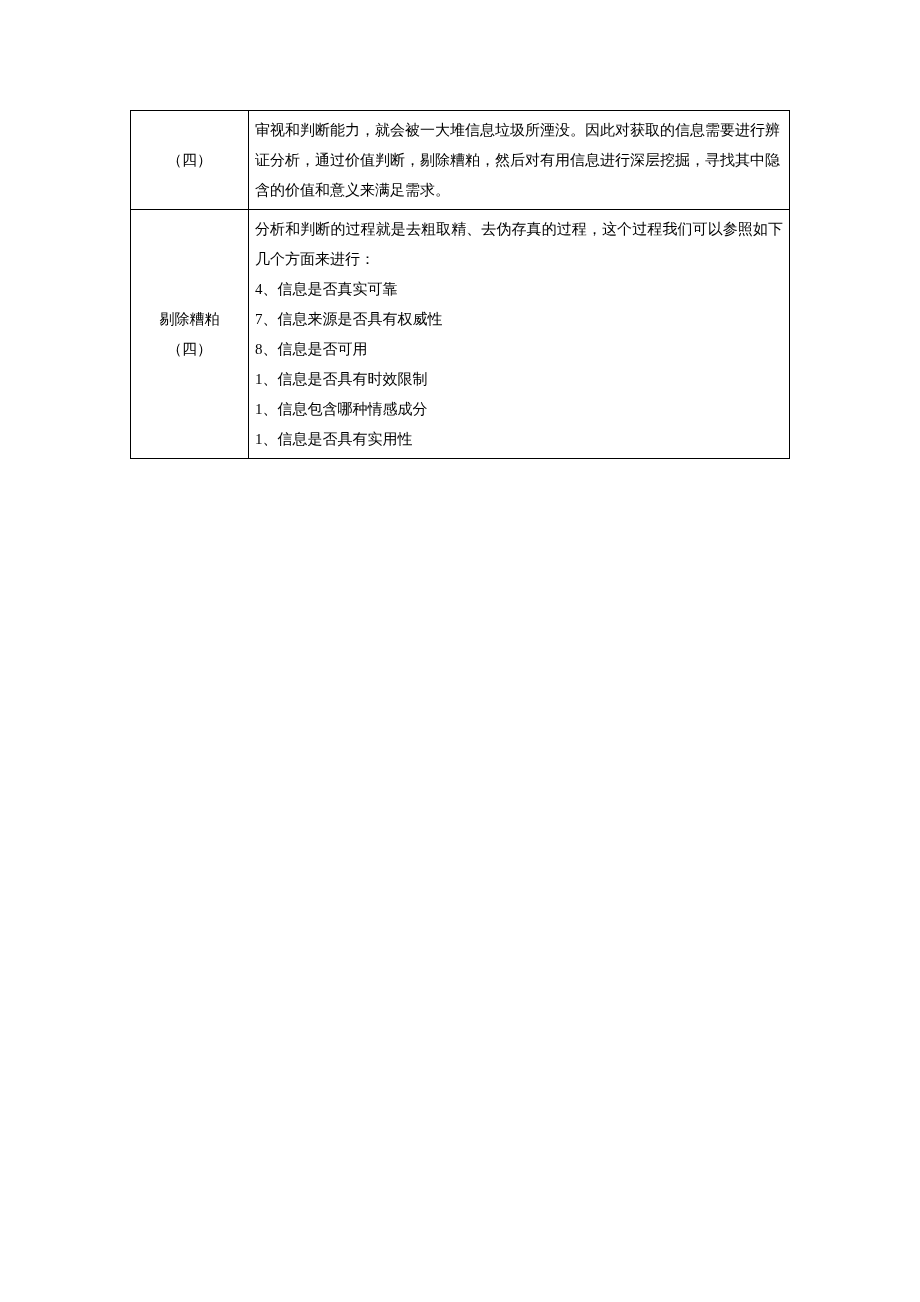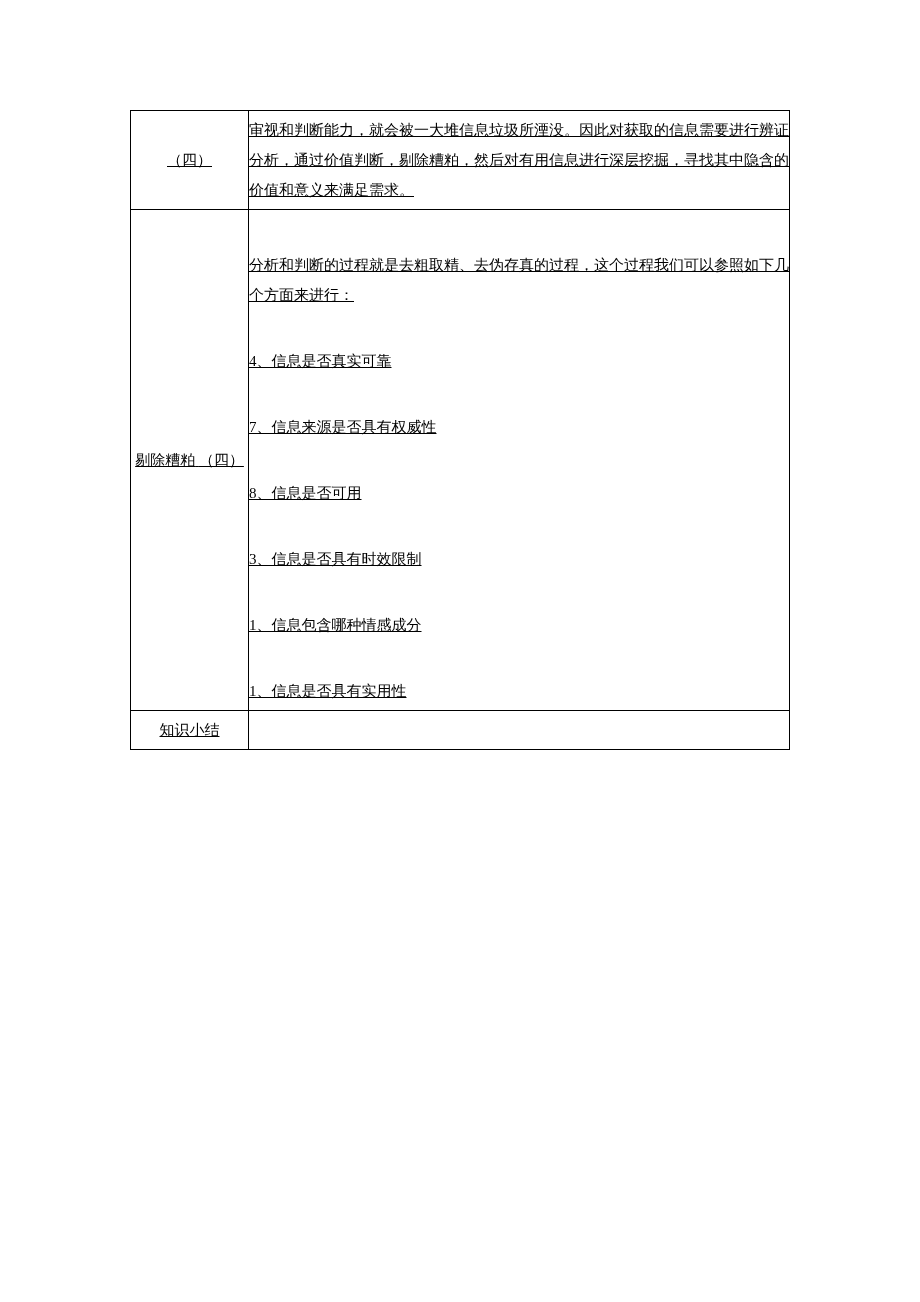--- a/index.html
+++ b/index.html
@@ -16,36 +16,34 @@
     padding: 110px 130px 0 130px;
   }
   table {
     border-collapse: collapse;
     width: 100%;
     table-layout: fixed;
   }
   td {
     border: 1.5px solid #000;
     vertical-align: middle;
-    padding: 4px 0;
+    padding: 4px 6px;
     line-height: 2.0;
-    text-decoration: underline;
   }
   col.left-col {
     width: 118px;
   }
   .label-cell {
     text-align: center;
   }
   .content-cell {
     text-align: left;
   }
   .content-cell .line {
     display: block;
-    margin-top: 36px;
   }
   .para {
     text-align: justify;
   }
 </style>
 </head>
 <body>
 
 <div class="page">
   <table>
@@ -65,28 +63,20 @@
       <tr>
         <td class="label-cell">
           <span class="line">剔除糟粕</span>
           <span class="line">（四）</span>
         </td>
         <td class="content-cell">
           <span class="line para">分析和判断的过程就是去粗取精、去伪存真的过程，这个过程我们可以参照如下几个方面来进行：</span>
           <span class="line">4、信息是否真实可靠</span>
           <span class="line">7、信息来源是否具有权威性</span>
           <span class="line">8、信息是否可用</span>
-          <span class="line">3、信息是否具有时效限制</span>
+          <span class="line">1、信息是否具有时效限制</span>
           <span class="line">1、信息包含哪种情感成分</span>
           <span class="line">1、信息是否具有实用性</span>
-        </td>
-      </tr>
-      <tr>
-        <td class="label-cell">
-          <span>知识小结</span>
-        </td>
-        <td class="content-cell">
-          <span></span>
         </td>
       </tr>
     </tbody>
   </table>
 </div>
 
 </body></html>

